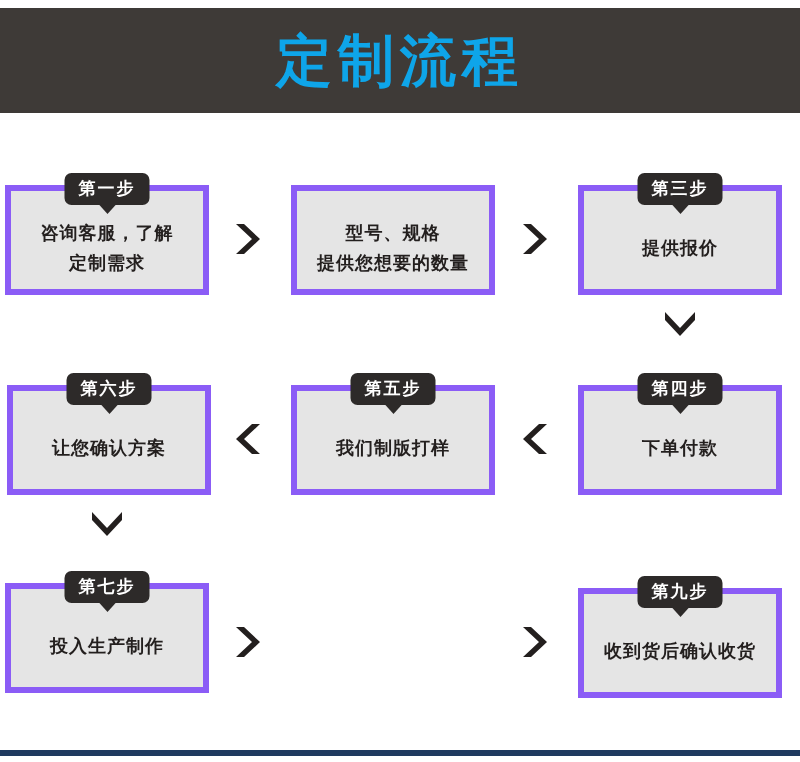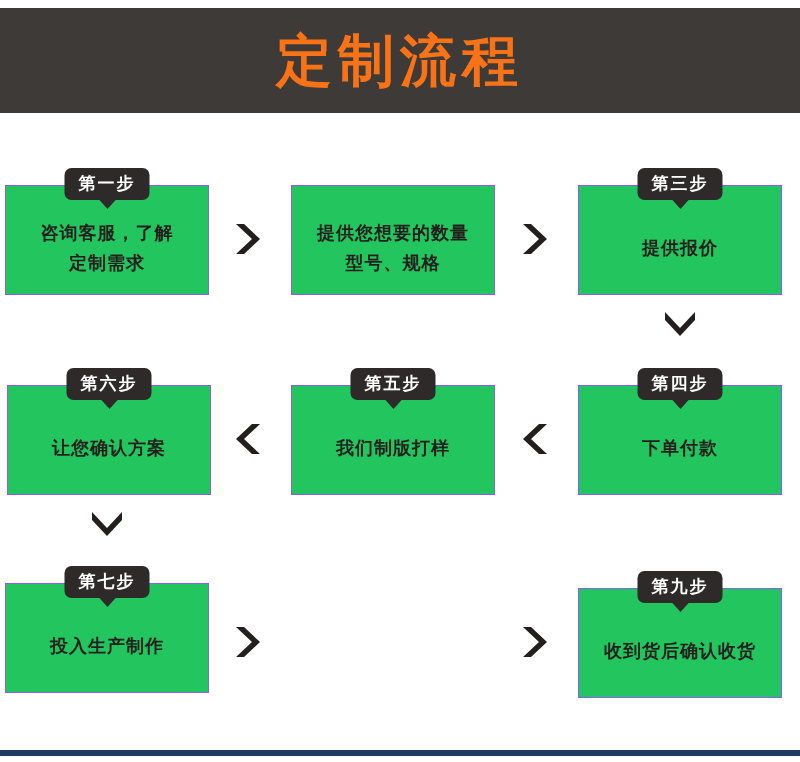--- a/index.html
+++ b/index.html
@@ -21,42 +21,42 @@
     left: 0;
     top: 8px;
     width: 800px;
     height: 105px;
     background: #3e3a37;
     display: flex;
     align-items: center;
     justify-content: center;
   }
   .header-title {
-    color: #f97316;
+    color: #0ea5e9;
     font-size: 56px;
     font-weight: bold;
     letter-spacing: 6px;
     line-height: 1;
     font-family: "DejaVu Sans", "Liberation Sans", sans-serif;
   }
 
   
   .flow {
     position: absolute;
     left: 0;
     top: 113px;
     width: 800px;
     height: 637px;
   }
 
   
   .step-box {
     position: absolute;
-    border: 1px solid #8b5cf6;
-    background: #22c55e;
+    border: 6px solid #8b5cf6;
+    background: #e5e5e5;
     box-sizing: border-box;
   }
   .step-body {
     position: absolute;
     left: 0;
     right: 0;
     top: 0;
     bottom: 0;
     display: flex;
     flex-direction: column;
@@ -142,22 +142,22 @@
   </div>
 
   <div class="arrow" style="left:227px; top:105px;">
     <svg viewBox="0 0 42 42" aria-hidden="true">
       <polygon fill="#231f1e" points="9,6 17,6 33,21 17,36 9,36 25,21"></polygon>
     </svg>
   </div>
 
   <div class="step-box" style="left:291px; top:72px; width:204px; height:110px;">
     <div class="step-body">
+      <div class="step-line">型号、规格</div>
       <div class="step-line">提供您想要的数量</div>
-      <div class="step-line">型号、规格</div>
     </div>
   </div>
 
   <div class="arrow" style="left:514px; top:105px;">
     <svg viewBox="0 0 42 42" aria-hidden="true">
       <polygon fill="#231f1e" points="9,6 17,6 33,21 17,36 9,36 25,21"></polygon>
     </svg>
   </div>
 
   <div class="step-box" style="left:578px; top:72px; width:204px; height:110px;">

